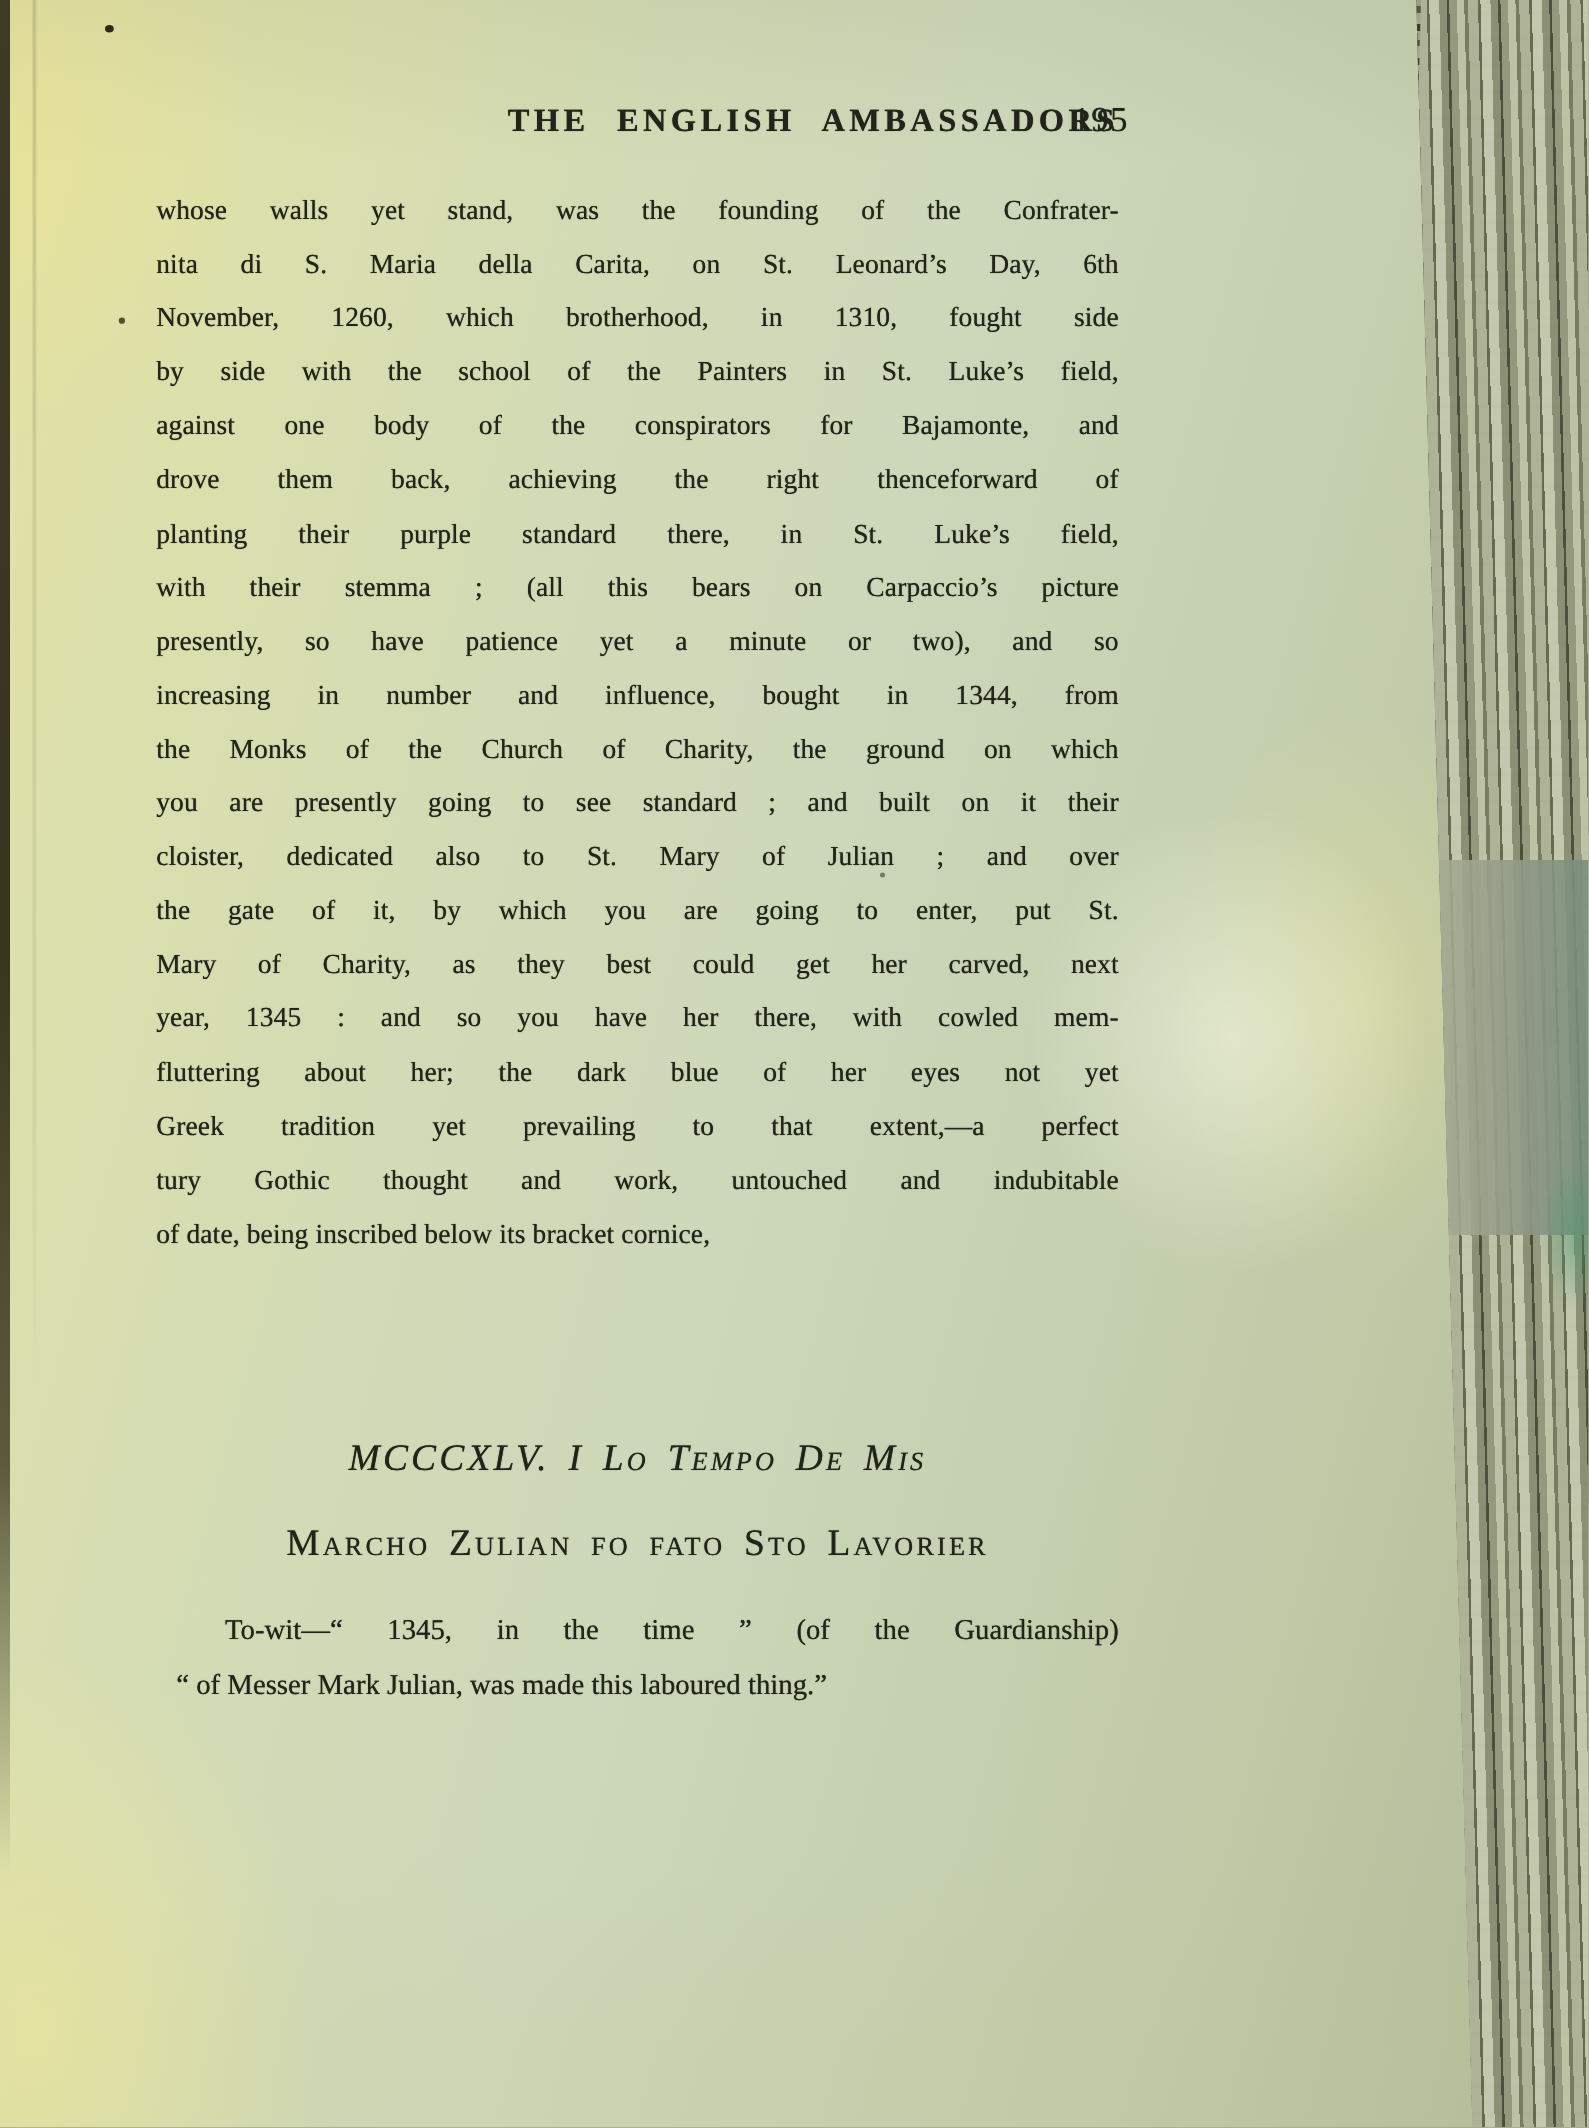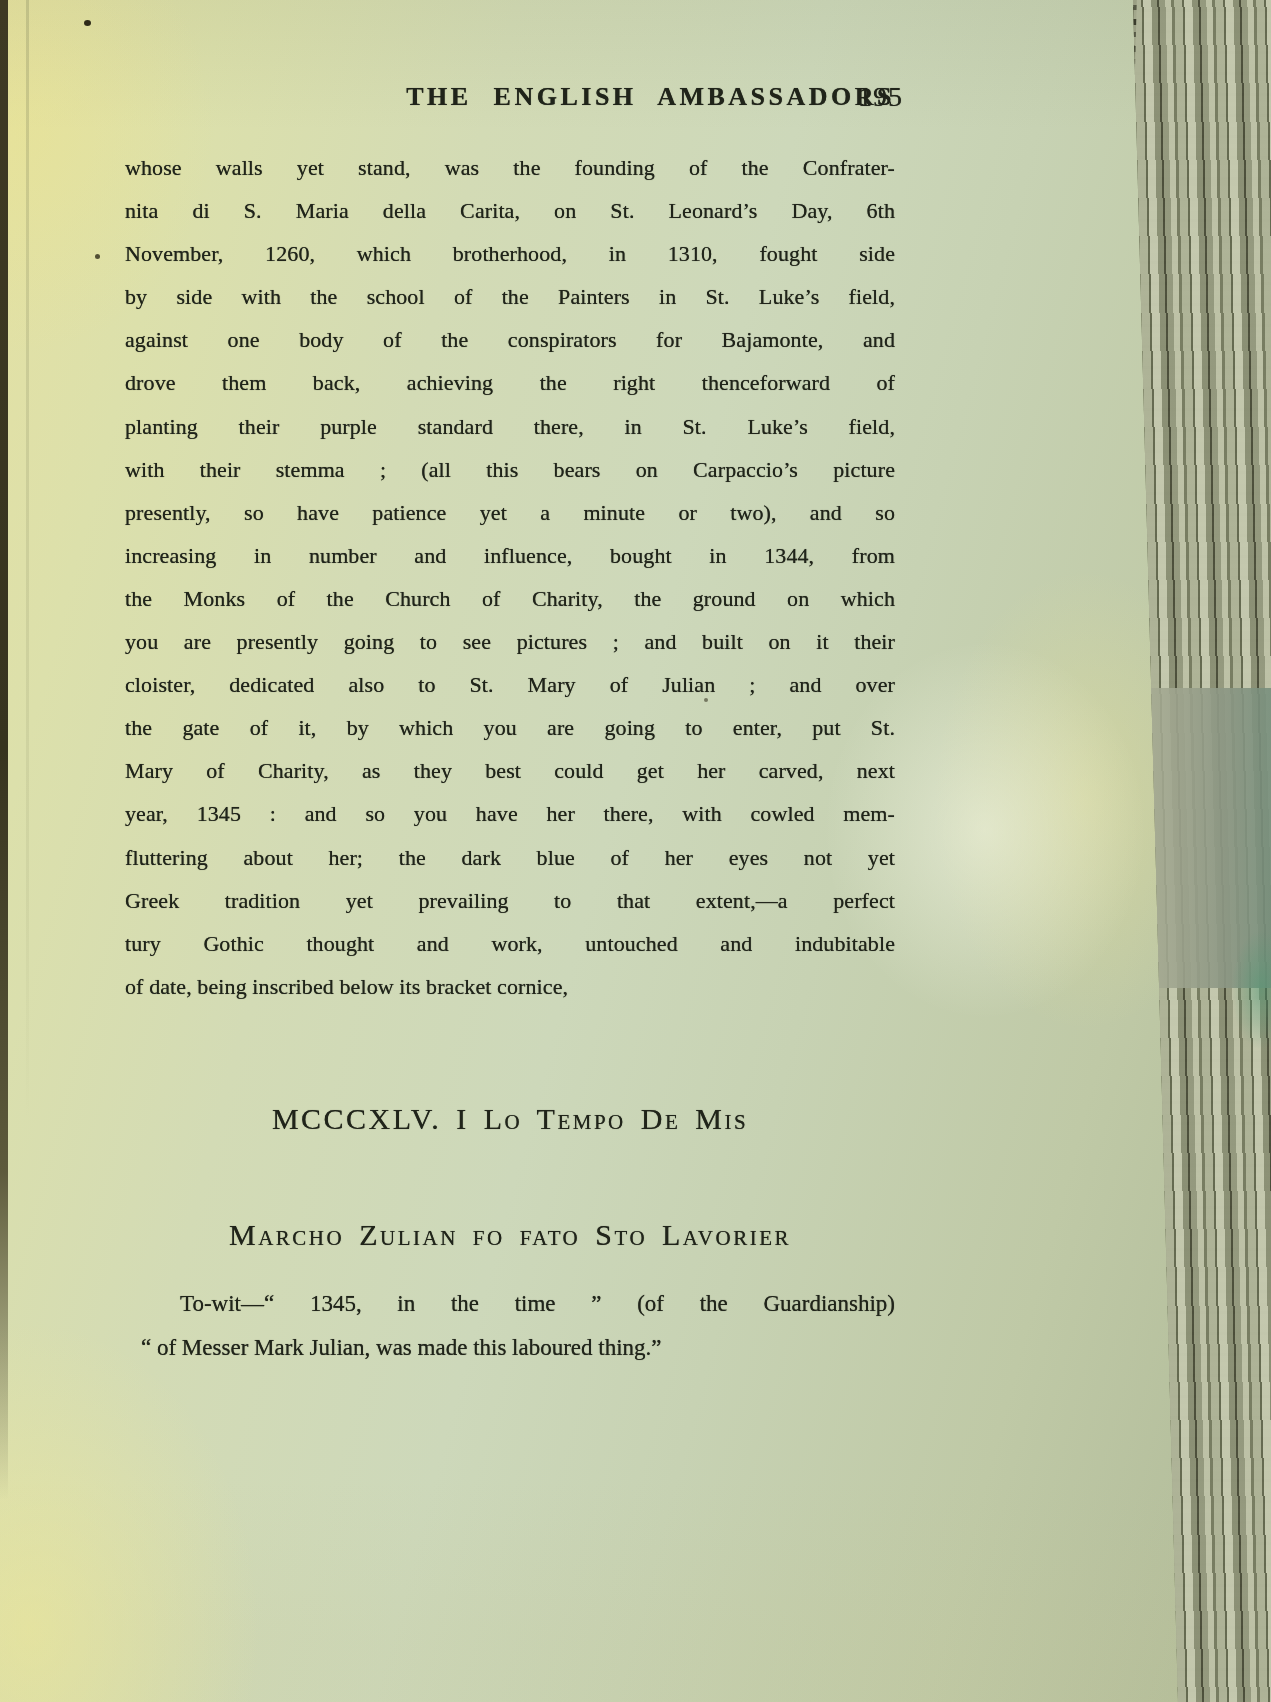--- a/index.html
+++ b/index.html
@@ -88,21 +88,21 @@
   .body-text { position:absolute; left:125px; top:146px; width:770px; }
   .bline {
     font-size:22px; line-height:43.1px; height:43.1px;
     text-align:justify; text-align-last:justify; letter-spacing:0.1px;
   }
   .bline.endline { text-align-last:left; }
   .insc {
     position:absolute; left:125px; width:770px; text-align:center;
     font-variant:small-caps; font-size:30px; letter-spacing:2.5px; word-spacing:5px;
   }
-  .insc1 { top:1102px; }
+  .insc1 { top:1150px;font-style:italic; }
   .insc2 { top:1218px; }
   .quote { position:absolute; left:125px; width:770px; font-size:23px; line-height:44px; }
   .q1 { top:1282px; padding-left:55px; width:715px; text-align:justify; text-align-last:justify; }
   .q2 { top:1326px; padding-left:16px; }
   
   .speck { position:absolute; border-radius:50%; background:#2e2a18; }
   .speck.s1 { left:84px; top:20px;  width:7px; height:6px; }
   .speck.s2 { left:95px; top:254px; width:5px; height:5px; opacity:0.8; }
   .speck.s3 { left:704px; top:698px; width:4px; height:4px; opacity:0.55; }
 </style>
@@ -121,21 +121,21 @@
       <div class="bline">nita di S. Maria della Carita, on St. Leonard’s Day, 6th</div>
       <div class="bline">November, 1260, which brotherhood, in 1310, fought side</div>
       <div class="bline">by side with the school of the Painters in St. Luke’s field,</div>
       <div class="bline">against one body of the conspirators for Bajamonte, and</div>
       <div class="bline">drove them back, achieving the right thenceforward of</div>
       <div class="bline">planting their purple standard there, in St. Luke’s field,</div>
       <div class="bline">with their stemma ; (all this bears on Carpaccio’s picture</div>
       <div class="bline">presently, so have patience yet a minute or two), and so</div>
       <div class="bline">increasing in number and influence, bought in 1344, from</div>
       <div class="bline">the Monks of the Church of Charity, the ground on which</div>
-      <div class="bline">you are presently going to see pictures ; and built on it their</div>
+      <div class="bline">you are presently going to see standard ; and built on it their</div>
       <div class="bline">cloister, dedicated also to St. Mary of Julian ; and over</div>
       <div class="bline">the gate of it, by which you are going to enter, put St.</div>
       <div class="bline">Mary of Charity, as they best could get her carved, next</div>
       <div class="bline">year, 1345 : and so you have her there, with cowled mem-</div>
       <div class="bline">fluttering about her; the dark blue of her eyes not yet</div>
       <div class="bline">Greek tradition yet prevailing to that extent,—a perfect</div>
       <div class="bline">tury Gothic thought and work, untouched and indubitable</div>
       <div class="bline endline">of date, being inscribed below its bracket cornice,</div>
     </div>
 

